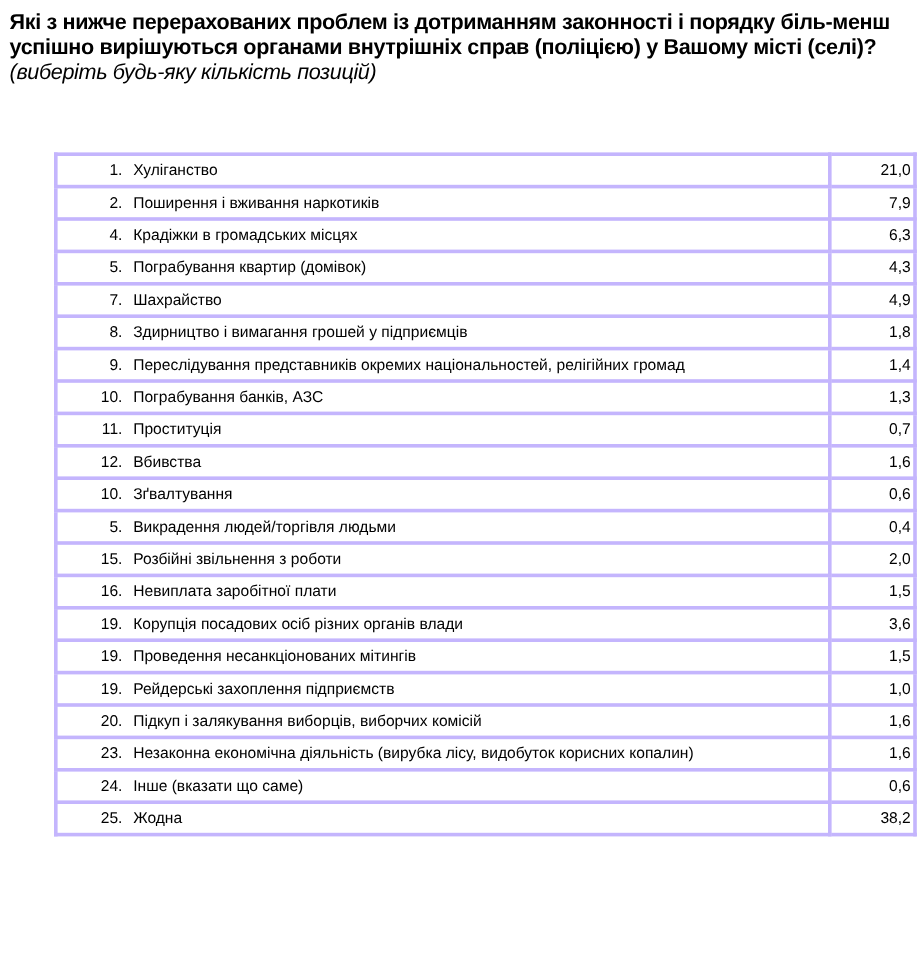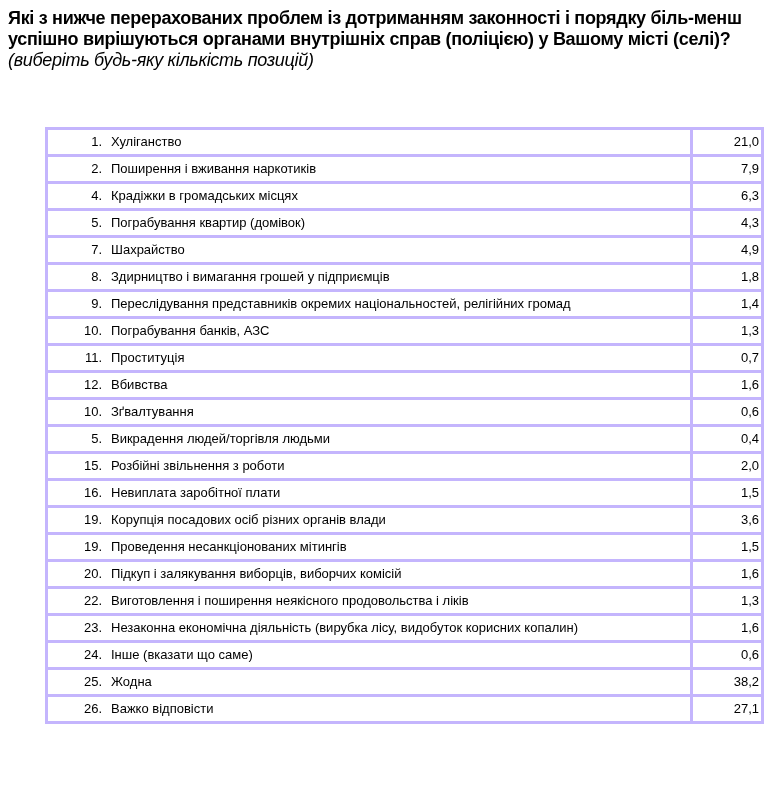--- a/index.html
+++ b/index.html
@@ -134,37 +134,33 @@
       </tr>
       <tr>
         <td class="label-cell"><span class="row-num">19.</span><span>Корупція посадових осіб різних органів влади</span></td>
         <td class="value-cell">3,6</td>
       </tr>
       <tr>
         <td class="label-cell"><span class="row-num">19.</span><span>Проведення несанкціонованих мітингів</span></td>
         <td class="value-cell">1,5</td>
       </tr>
       <tr>
+        <td class="label-cell"><span class="row-num">19.</span><span>Рейдерські захоплення підприємств</span></td>
+        <td class="value-cell">1,0</td>
+      </tr>
+      <tr>
         <td class="label-cell"><span class="row-num">20.</span><span>Підкуп і залякування виборців, виборчих комісій</span></td>
         <td class="value-cell">1,6</td>
-      </tr>
-      <tr>
-        <td class="label-cell"><span class="row-num">22.</span><span>Виготовлення і поширення неякісного продовольства і ліків</span></td>
-        <td class="value-cell">1,3</td>
       </tr>
       <tr>
         <td class="label-cell"><span class="row-num">23.</span><span>Незаконна економічна діяльність (вирубка лісу, видобуток корисних копалин)</span></td>
         <td class="value-cell">1,6</td>
       </tr>
       <tr>
         <td class="label-cell"><span class="row-num">24.</span><span>Інше (вказати що саме)</span></td>
         <td class="value-cell">0,6</td>
       </tr>
       <tr>
         <td class="label-cell"><span class="row-num">25.</span><span>Жодна</span></td>
         <td class="value-cell">38,2</td>
       </tr>
-      <tr>
-        <td class="label-cell"><span class="row-num">26.</span><span>Важко відповісти</span></td>
-        <td class="value-cell">27,1</td>
-      </tr>
     </tbody>
 </table>
 
 </body></html>

